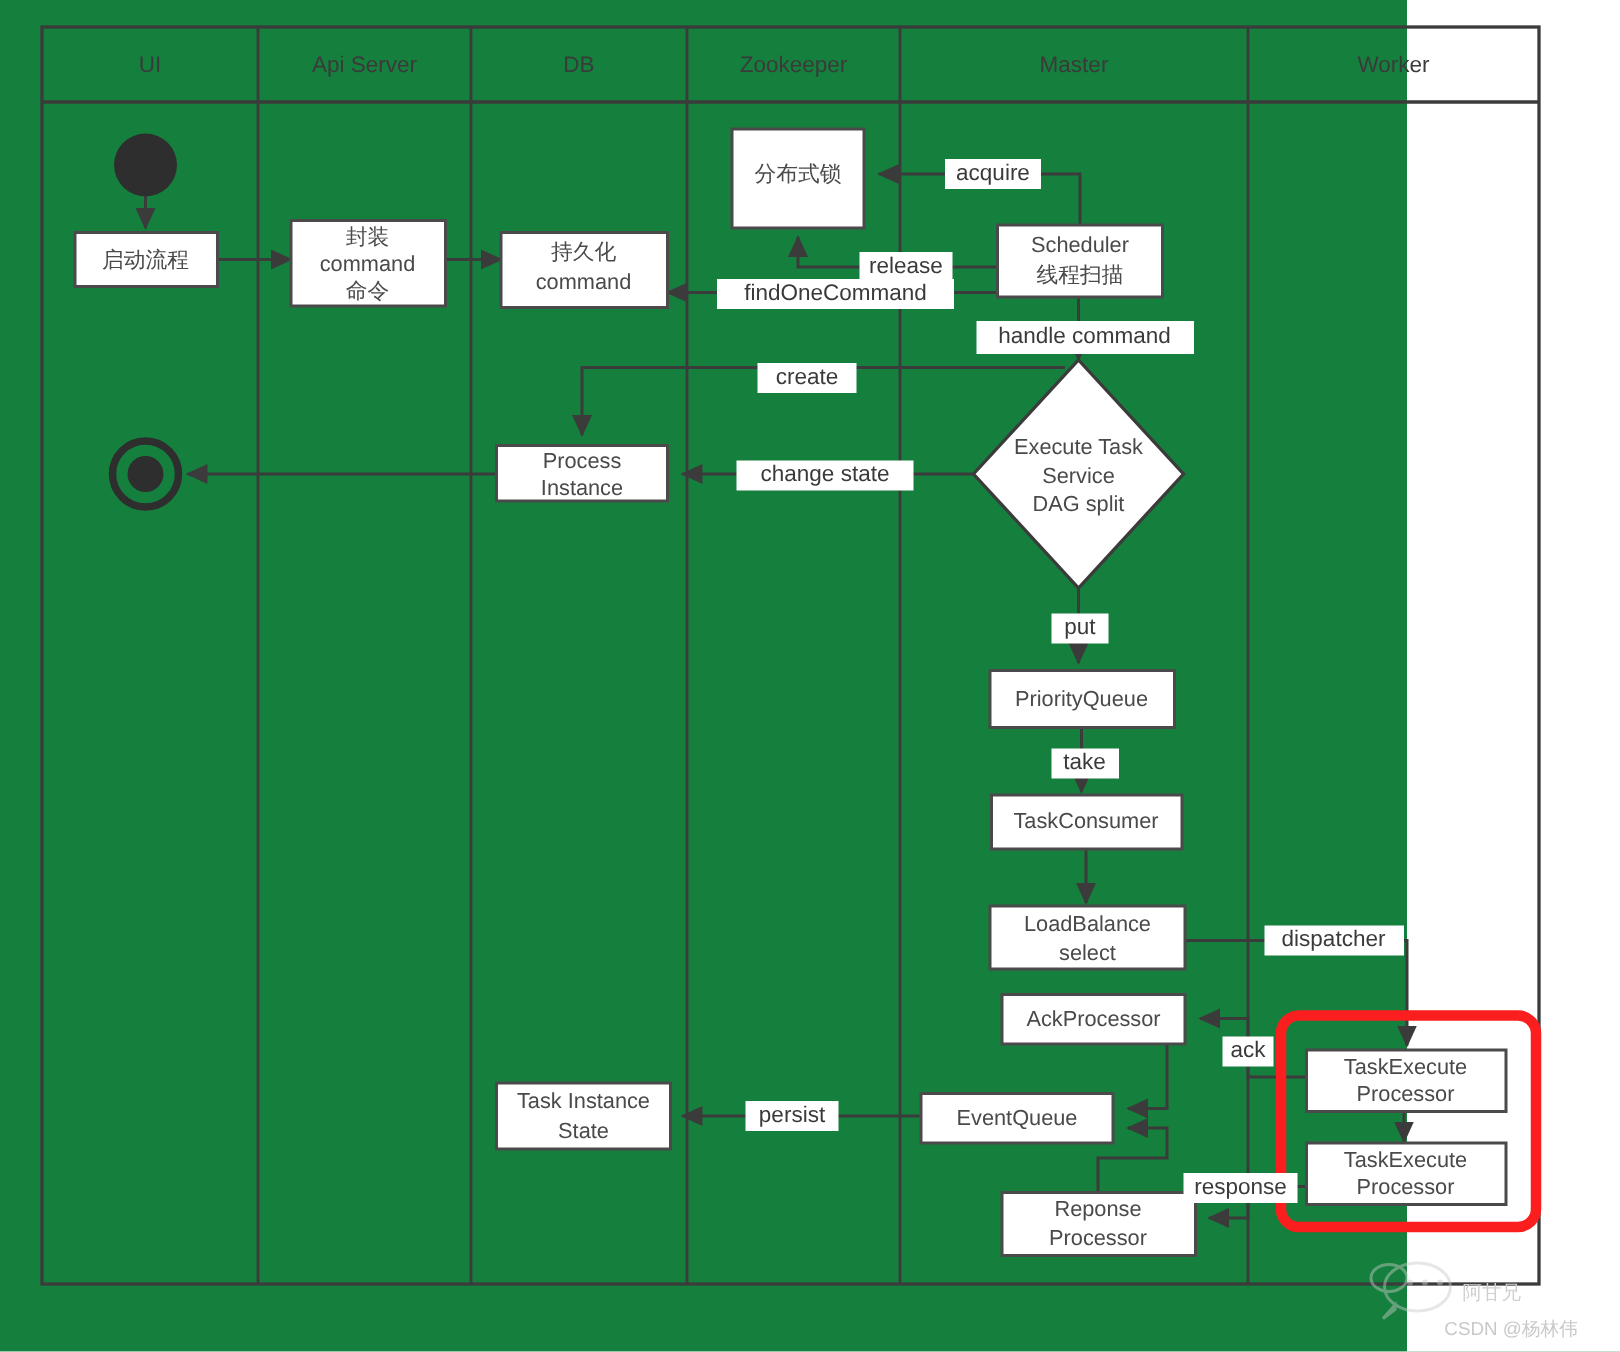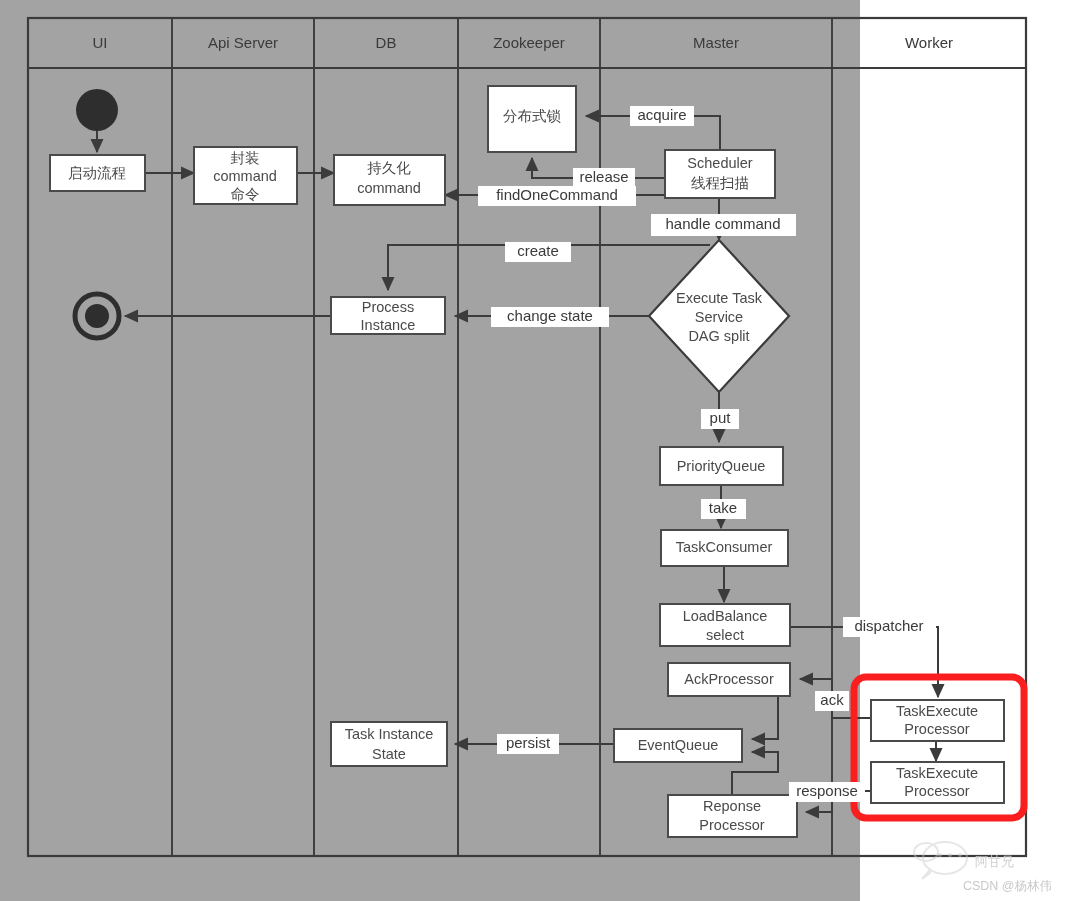--- a/index.html
+++ b/index.html
@@ -1,21 +1,21 @@
 <!DOCTYPE html>
 <html><head>
 <meta charset="utf-8">
 <title>DolphinScheduler Flow</title>
 <style>
   html,body{margin:0;padding:0;background:#ffffff;}
   body{
     font-family:"Liberation Sans","DejaVu Sans",sans-serif;
     width:1080px;height:901px;overflow:hidden;
   }
-  #canvas{position:relative;width:860px;height:901px;background:#a3a3a3;}
+  #canvas{position:relative;width:938px;height:901px;background:#15803d;}
   svg#diagram{position:absolute;left:0;top:0;width:1080px;height:901px;}
 
   .lane-title{
     font-size:15px;fill:#3a3a3a;text-anchor:middle;
     dominant-baseline:middle;
   }
   .node-text{
     font-size:14.5px;fill:#4a4a4a;text-anchor:middle;
     dominant-baseline:middle;
   }

